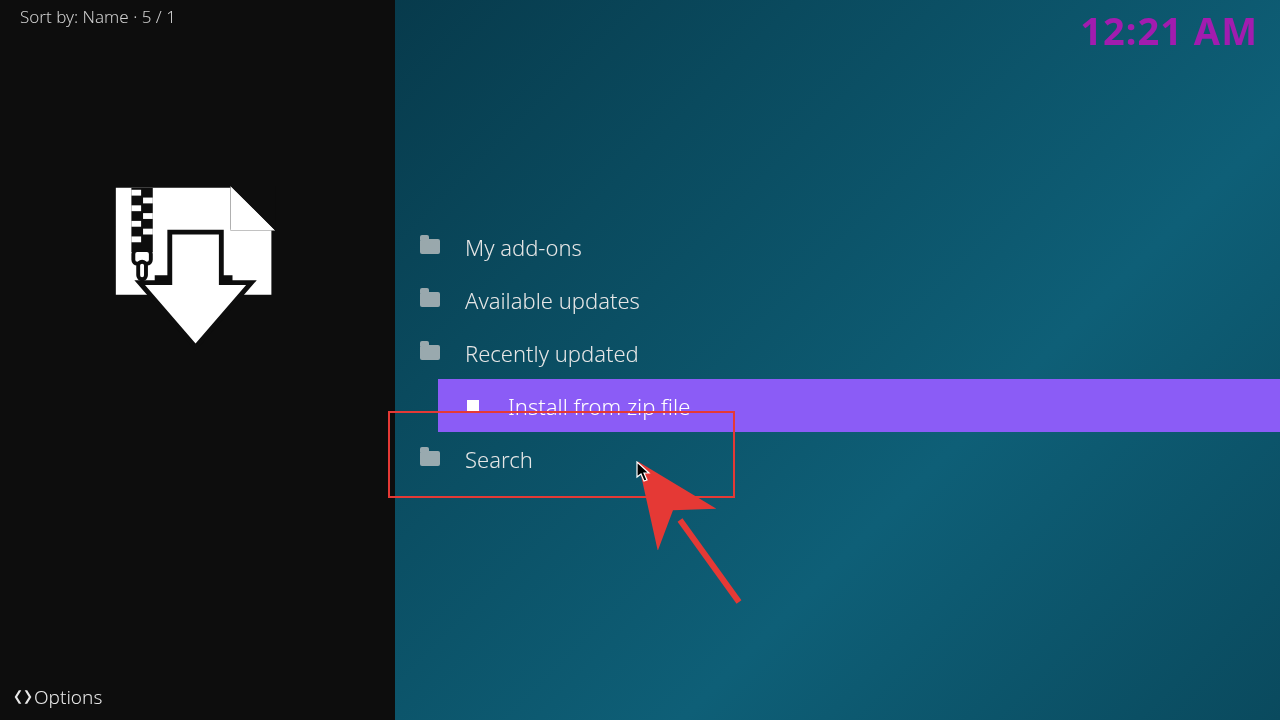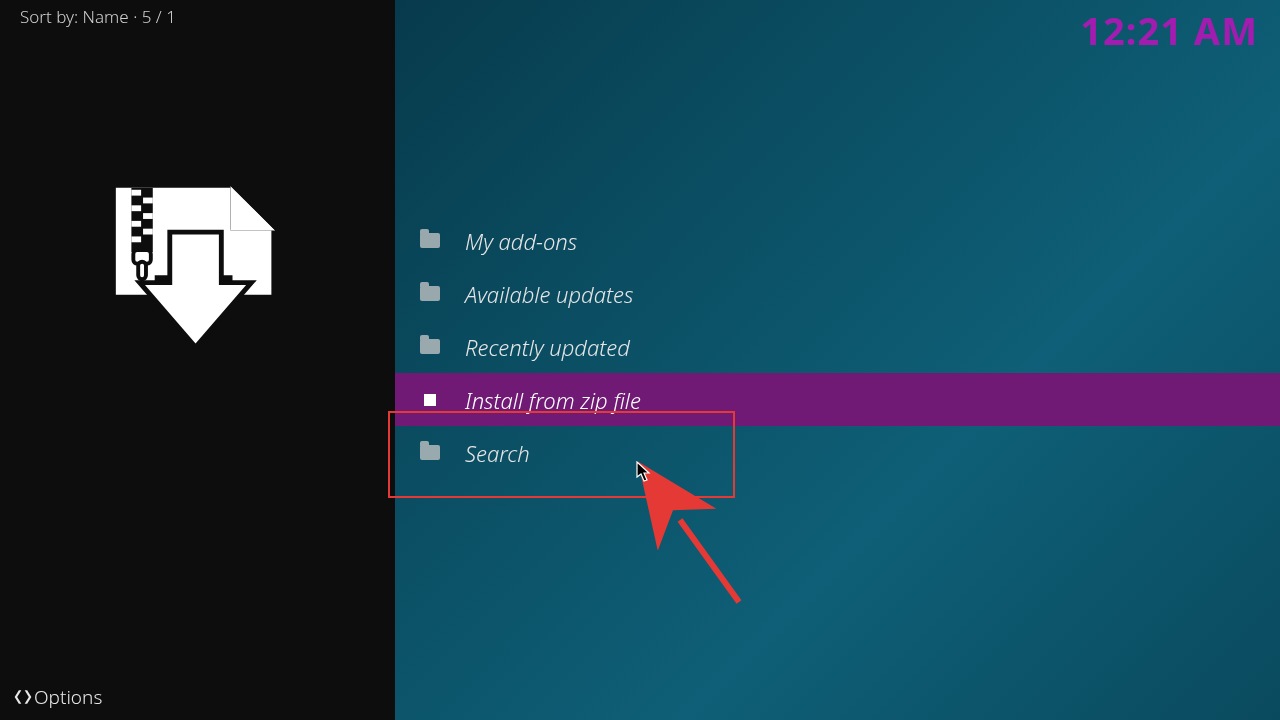--- a/index.html
+++ b/index.html
@@ -47,36 +47,36 @@
     height: 175px;
   }
   .content {
     position: absolute;
     left: 395px; right: 0;
     top: 0; bottom: 0;
   }
   .list {
     position: absolute;
     left: 0; right: 0;
-    top: 214px;
-    font-style: italic;
+    top: 220px;
   }
   .item {
     display: flex;
     align-items: center;
     height: 53px;
     padding-left: 24px;
     font-size: 22px;
     font-weight: 300;
     color: #e6e6e6;
     position: relative;
   }
   .item.selected {
-    background: #701a75;
+    background: #8b5cf6;
     color: #ffffff;
+    margin-left: 43px;
   }
   .item .icon-slot {
     width: 22px;
     height: 22px;
     margin-right: 24px;
     display: flex;
     align-items: center;
     justify-content: center;
     opacity: 0.75;
   }

